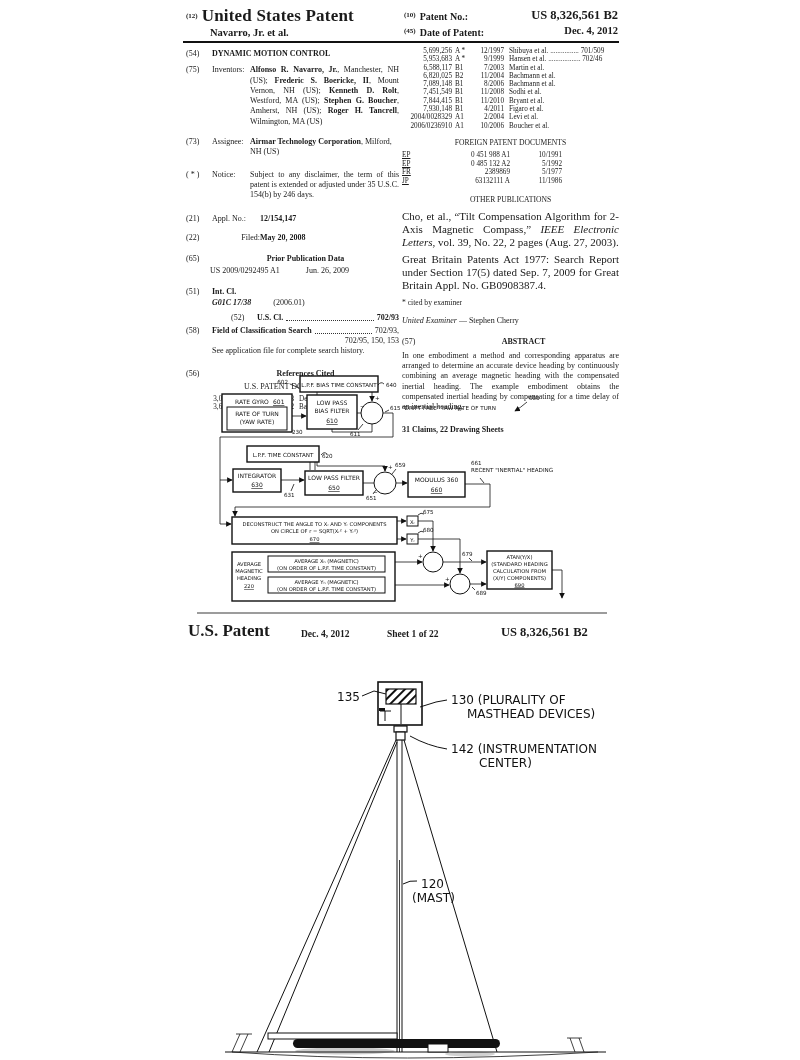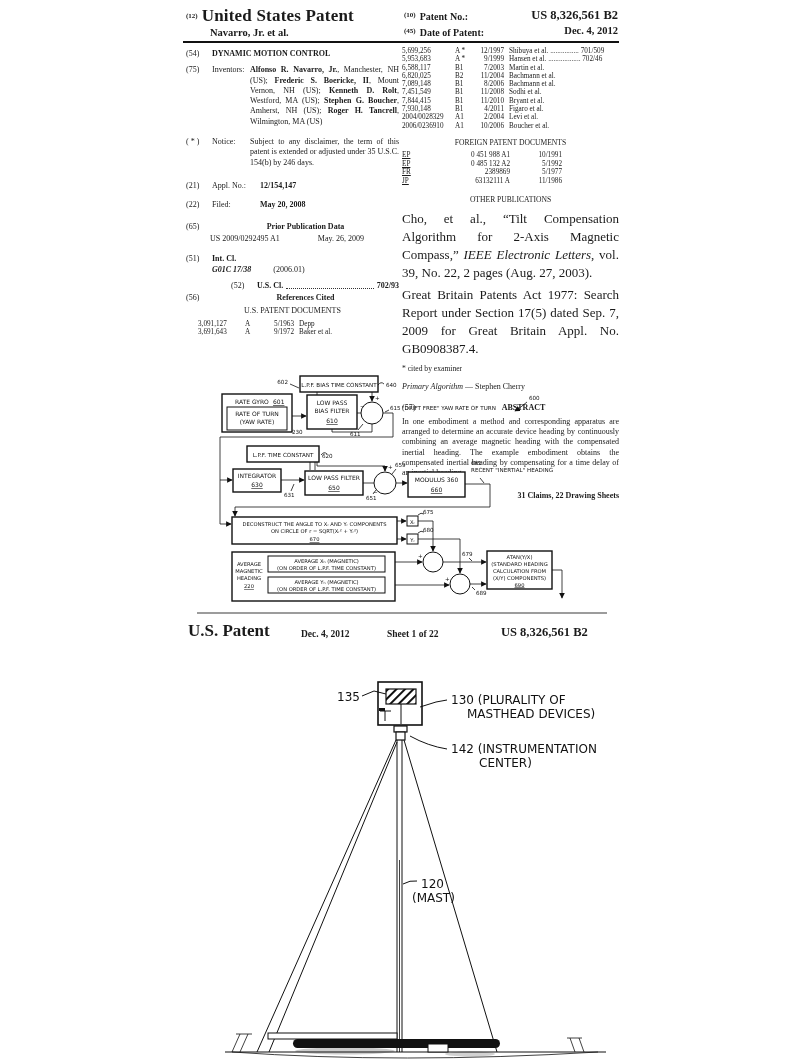--- a/index.html
+++ b/index.html
@@ -23,35 +23,35 @@
   .row{display:flex;margin-bottom:9px;}
   .tag{width:26px;flex:none;}
   .lbl{width:38px;flex:none;}
   .val{flex:1;}
   .just{text-align:justify;}
   .chead{text-align:center;font-weight:bold;margin:3px 0 4px 0;}
   .chead2{text-align:center;margin:2px 0 3px 0;}
   .dots{flex:1;border-bottom:1px dotted #333;margin:0 3px 2px 3px;height:7px;min-width:8px;}
   
   .citrow{display:flex;line-height:8.3px;font-size:7.2px;}
-  .c-num{width:50px;text-align:left;flex:none;font-family:Liberation Serif, serif;}
+  .c-num{width:50px;text-align:right;flex:none;font-family:Liberation Serif, serif;}
   .c-kind{width:17px;text-align:left;padding-left:3px;flex:none;}
   .c-date{width:32px;text-align:right;flex:none;}
   .c-name{padding-left:5px;flex:1;white-space:nowrap;overflow:hidden;}
   .usref{font-size:7.4px;line-height:9px;margin-left:12px;}
   .usref .c-num{width:44px;}
   .forrow{display:flex;line-height:8.6px;font-size:7.2px;}
   .f-cc{width:30px;flex:none;text-decoration:underline;}
   .f-num{width:78px;text-align:right;flex:none;}
   .f-date{width:52px;text-align:right;flex:none;}
-  .pub{font-size:13px;line-height:18px;text-align:justify;margin-bottom:4px;}
+  .pub{font-size:11px;line-height:13px;text-align:justify;margin-bottom:4px;}
   .small-note{font-size:7.6px;margin:6px 0 8px 0;}
   .examiner{font-size:8px;margin-bottom:10px;}
   .abshead{display:flex;margin-bottom:4px;}
-  .claims{text-align:right;font-weight:bold;font-size:8px;margin-top:12px;}
+  .claims{text-align:left;font-weight:bold;font-size:8px;margin-top:12px;}
   .fcs-l2{text-align:right;}
   
   .pgsep{left:197px;top:612px;width:410px;height:2px;background:#9c9c9c;}
   .sh-title{left:188px;top:621px;font-size:17px;font-weight:bold;}
   .sh-date{left:301px;top:629px;font-size:9.5px;font-weight:bold;}
   .sh-sheet{left:387px;top:629px;font-size:9.5px;font-weight:bold;}
   .sh-no{left:501px;top:625px;font-size:12.5px;font-weight:bold;}
   
   .figsvg{position:absolute;}
   svg text{font-family:"DejaVu Sans", sans-serif;fill:#111;}
@@ -93,66 +93,83 @@
     </div>
 
     <div class="row" style="margin-bottom:10px;">
       <span class="tag">(75)</span>
       <span class="lbl">Inventors:</span>
       <div class="val just">
         <b>Alfonso R. Navarro, Jr.</b><span>, Manchester, NH (US); </span><b>Frederic S. Boericke, II</b><span>, Mount Vernon, NH (US); </span><b>Kenneth D. Rolt</b><span>, Westford, MA (US); </span><b>Stephen G. Boucher</b><span>, Amherst, NH (US); </span><b>Roger H. Tancrell</b><span>, Wilmington, MA (US)</span>
       </div>
     </div>
 
+    <div class="row" style="margin-bottom:12px;">
+      <span class="tag">(73)</span>
+      <span class="lbl">Assignee:</span>
+      <div class="val"><b>Airmar Technology Corporation</b><span>, Milford, NH (US)</span></div>
+    </div>
 
     <div class="row" style="margin-bottom:13px;">
       <span class="tag">( * )</span>
       <span class="lbl">Notice:</span>
       <div class="val just">Subject to any disclaimer, the term of this patent is extended or adjusted under 35 U.S.C. 154(b) by 246 days.</div>
     </div>
 
     <div class="row">
       <span class="tag">(21)</span>
       <span class="lbl" style="width:48px;">Appl. No.:</span>
       <div class="val b">12/154,147</div>
     </div>
 
     <div class="row" style="margin-bottom:11px;">
       <span class="tag">(22)</span>
-      <span class="lbl" style="width:48px;">Filed:</span>
+      <span class="lbl" style="width:48px;text-align:right;">Filed:</span>
       <div class="val b">May 20, 2008</div>
     </div>
 
     <div class="row" style="margin-bottom:2px;">
       <span class="tag">(65)</span>
       <div class="val chead" style="margin:0;">Prior Publication Data</div>
     </div>
-    <div style="display:flex;margin:0 0 10px 24px;gap:38px;">
+    <div style="display:flex;margin:0 0 10px 24px;gap:26px;">
       <span>US 2009/0292495 A1</span>
-      <span>May. 26, 2009</span>
+      <span>Jun. 26, 2009</span>
     </div>
 
     <div class="row" style="margin-bottom:1px;">
       <span class="tag">(51)</span>
       <div class="val b">Int. Cl.</div>
     </div>
     <div style="display:flex;margin:0 0 5px 26px;gap:22px;">
       <span class="b i">G01C 17/38</span>
       <span>(2006.01)</span>
     </div>
 
     <div class="row" style="margin-bottom:2px;padding-left:45px;">
       <span class="tag">(52)</span>
       <div class="val" style="display:flex;">
         <span class="b">U.S. Cl.</span>
         <span class="dots"></span>
         <span class="b">702/93</span>
       </div>
     </div>
 
+    <div class="row" style="margin-bottom:12px;">
+      <span class="tag">(58)</span>
+      <div class="val">
+        <div style="display:flex;">
+          <span class="b">Field of Classification Search</span>
+          <span class="dots"></span>
+          <span>702/93,</span>
+        </div>
+        <div class="fcs-l2">702/95, 150, 153</div>
+        <div>See application file for complete search history.</div>
+      </div>
+    </div>
 
     <div class="row" style="margin-bottom:3px;">
       <span class="tag">(56)</span>
       <div class="val chead" style="margin:0;">References Cited</div>
     </div>
     <div class="chead2">U.S. PATENT DOCUMENTS</div>
     <div class="usref">
       <div class="citrow">
           <span class="c-num">3,091,127</span>
           <span class="c-kind">A</span>
@@ -254,21 +271,21 @@
           <span class="f-num">63132111  A</span>
           <span class="f-date">11/1986</span>
         </div>
     </div>
 
     <div class="chead2" style="margin-top:9px;margin-bottom:5px;font-size:7.6px;">OTHER PUBLICATIONS</div>
     <div class="pub"><span>Cho, et al., “Tilt Compensation Algorithm for 2-Axis Magnetic Compass,” </span><span class="i">IEEE Electronic Letters</span><span>, vol. 39, No. 22, 2 pages (Aug. 27, 2003).</span></div>
     <div class="pub">Great Britain Patents Act 1977: Search Report under Section 17(5) dated Sep. 7, 2009 for Great Britain Appl. No. GB0908387.4.</div>
 
     <div class="small-note">* cited by examiner</div>
-    <div class="examiner"><span class="i">Primary Algorithm</span><span> — Stephen Cherry</span></div>
+    <div class="examiner"><span class="i">United Examiner</span><span> — Stephen Cherry</span></div>
 
     <div class="abshead">
       <span class="tag">(57)</span>
       <div class="val chead" style="margin:0;">ABSTRACT</div>
     </div>
     <div class="just">In one embodiment a method and corresponding apparatus are arranged to determine an accurate device heading by continuously combining an average magnetic heading with the compensated inertial heading. The example embodiment obtains the compensated inertial heading by compensating for a time delay of an inertial heading.</div>
     <div class="claims">31 Claims, 22 Drawing Sheets</div>
   </div>
 
   <svg class="figsvg" style="left:180px;top:374px;" width="440" height="237" viewBox="0 0 440 237">

